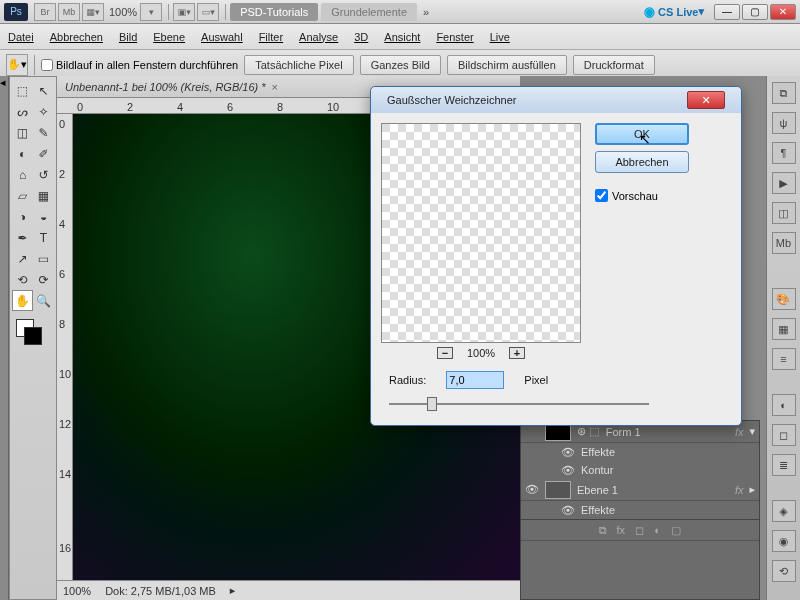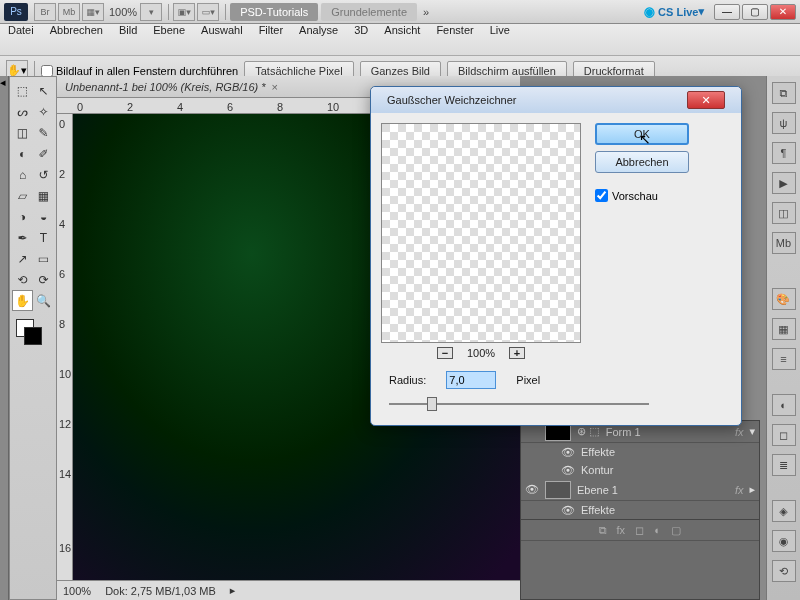--- a/index.html
+++ b/index.html
@@ -12,21 +12,21 @@
 .titlebar .tb-text { color: #444; margin: 0 3px; font-size: 11px; }
 .titlebar .tab { background: #c8c8c8; padding: 3px 10px; color: #777; border-radius: 2px; margin-right: 3px; }
 .titlebar .tab.active { background: #969696; color: #fff; }
 .titlebar .spacer { flex: 1; }
 .titlebar .cslive { color: #1a6fb0; font-weight: bold; display: flex; align-items: center; }
 .titlebar .cslive::before { content: "◉"; color: #00a8e0; margin-right: 3px; font-size: 13px; }
 .winbtns { display: flex; margin-left: 8px; }
 .winbtn { width: 26px; height: 16px; border: 1px solid #888; background: linear-gradient(#f0f0f0,#d8d8d8); display: flex; align-items: center; justify-content: center; font-size: 10px; border-radius: 2px; margin-left: 2px; }
 .winbtn.close { background: linear-gradient(#e77,#c33); color: #fff; }
 
-.menubar { height: 32px; background: linear-gradient(#ececec,#dcdcdc); display: flex; align-items: flex-start; padding: 0 8px; border-bottom: 1px solid #aaa; }
+.menubar { height: 26px; background: linear-gradient(#ececec,#dcdcdc); display: flex; align-items: center; padding: 0 8px; border-bottom: 1px solid #aaa; text-decoration: underline; }
 .menubar span { margin-right: 16px; color: #222; cursor: default; }
 
 .optbar { height: 30px; background: linear-gradient(#e4e4e4,#d4d4d4); display: flex; align-items: center; padding: 0 6px; border-bottom: 1px solid #999; gap: 6px; }
 .optbar .hand-icon { width: 22px; height: 22px; border: 1px solid #999; background: #ddd; display: flex; align-items: center; justify-content: center; }
 .optbar .chk { display: flex; align-items: center; gap: 3px; }
 .optbar .chk input { width: 12px; height: 12px; }
 .optbar .obtn { background: linear-gradient(#f0f0f0,#dcdcdc); border: 1px solid #999; padding: 3px 10px; border-radius: 2px; color: #333; }
 
 .workspace { position: absolute; top: 76px; left: 0; right: 0; bottom: 0; display: flex; background: #8a8a8a; }
 .left-dock { width: 9px; background: #8a8a8a; border-right: 1px solid #666; }
@@ -65,21 +65,21 @@
 .dialog .dlg-title .dlg-close { margin-left: auto; width: 38px; height: 18px; background: linear-gradient(#e77,#c33); border: 1px solid #833; border-radius: 2px; color: #fff; display: flex; align-items: center; justify-content: center; }
 .dialog .dlg-body { padding: 10px; display: flex; gap: 14px; }
 .preview { width: 200px; height: 220px; border: 1px solid #888; background-image: repeating-conic-gradient(#fff 0 25%, #ddd 0 50%); background-size: 16px 16px; position: relative; }
 .zoom-ctl { display: flex; justify-content: center; align-items: center; gap: 14px; margin-top: 4px; color: #222; }
 .zoom-ctl .zb { width: 16px; height: 12px; border: 1px solid #555; background: #e4e4e4; display: flex; align-items: center; justify-content: center; font-weight: bold; }
 .dlg-right { display: flex; flex-direction: column; gap: 6px; }
 .dlg-btn { width: 94px; height: 22px; border: 1px solid #6a8ab0; background: linear-gradient(#eaf3fc,#c8dff5); border-radius: 3px; display: flex; align-items: center; justify-content: center; color: #222; }
 .dlg-btn.focus { border: 2px solid #3a8ad8; background: linear-gradient(#c8e8ff,#9ad0f8); }
 .dlg-chk { display: flex; align-items: center; gap: 4px; margin-top: 10px; }
 .radius-row { position: absolute; bottom: 36px; left: 18px; display: flex; align-items: center; gap: 20px; color: #111; }
-.radius-row input { width: 50px; border: 1px solid #4a90d8; background: #bfe0ff; padding: 2px; text-align: left; }
+.radius-row input { width: 58px; border: 1px solid #4a90d8; background: #bfe0ff; padding: 2px; text-align: left; }
 .slider { position: absolute; bottom: 14px; left: 18px; width: 260px; height: 14px; display: flex; align-items: center; }
 .slider .track { width: 100%; height: 2px; background: #888; }
 .slider .thumb-s { width: 10px; height: 14px; background: #dcdcdc; border: 1px solid #666; position: absolute; left: 38px; }
 .cursor { position: absolute; top: 6px; left: 42px; font-size: 14px; color: #000; }
 </style>
 </head>
 <body>
 
 <div class="titlebar">
   <div class="ps-icon">Ps</div>

